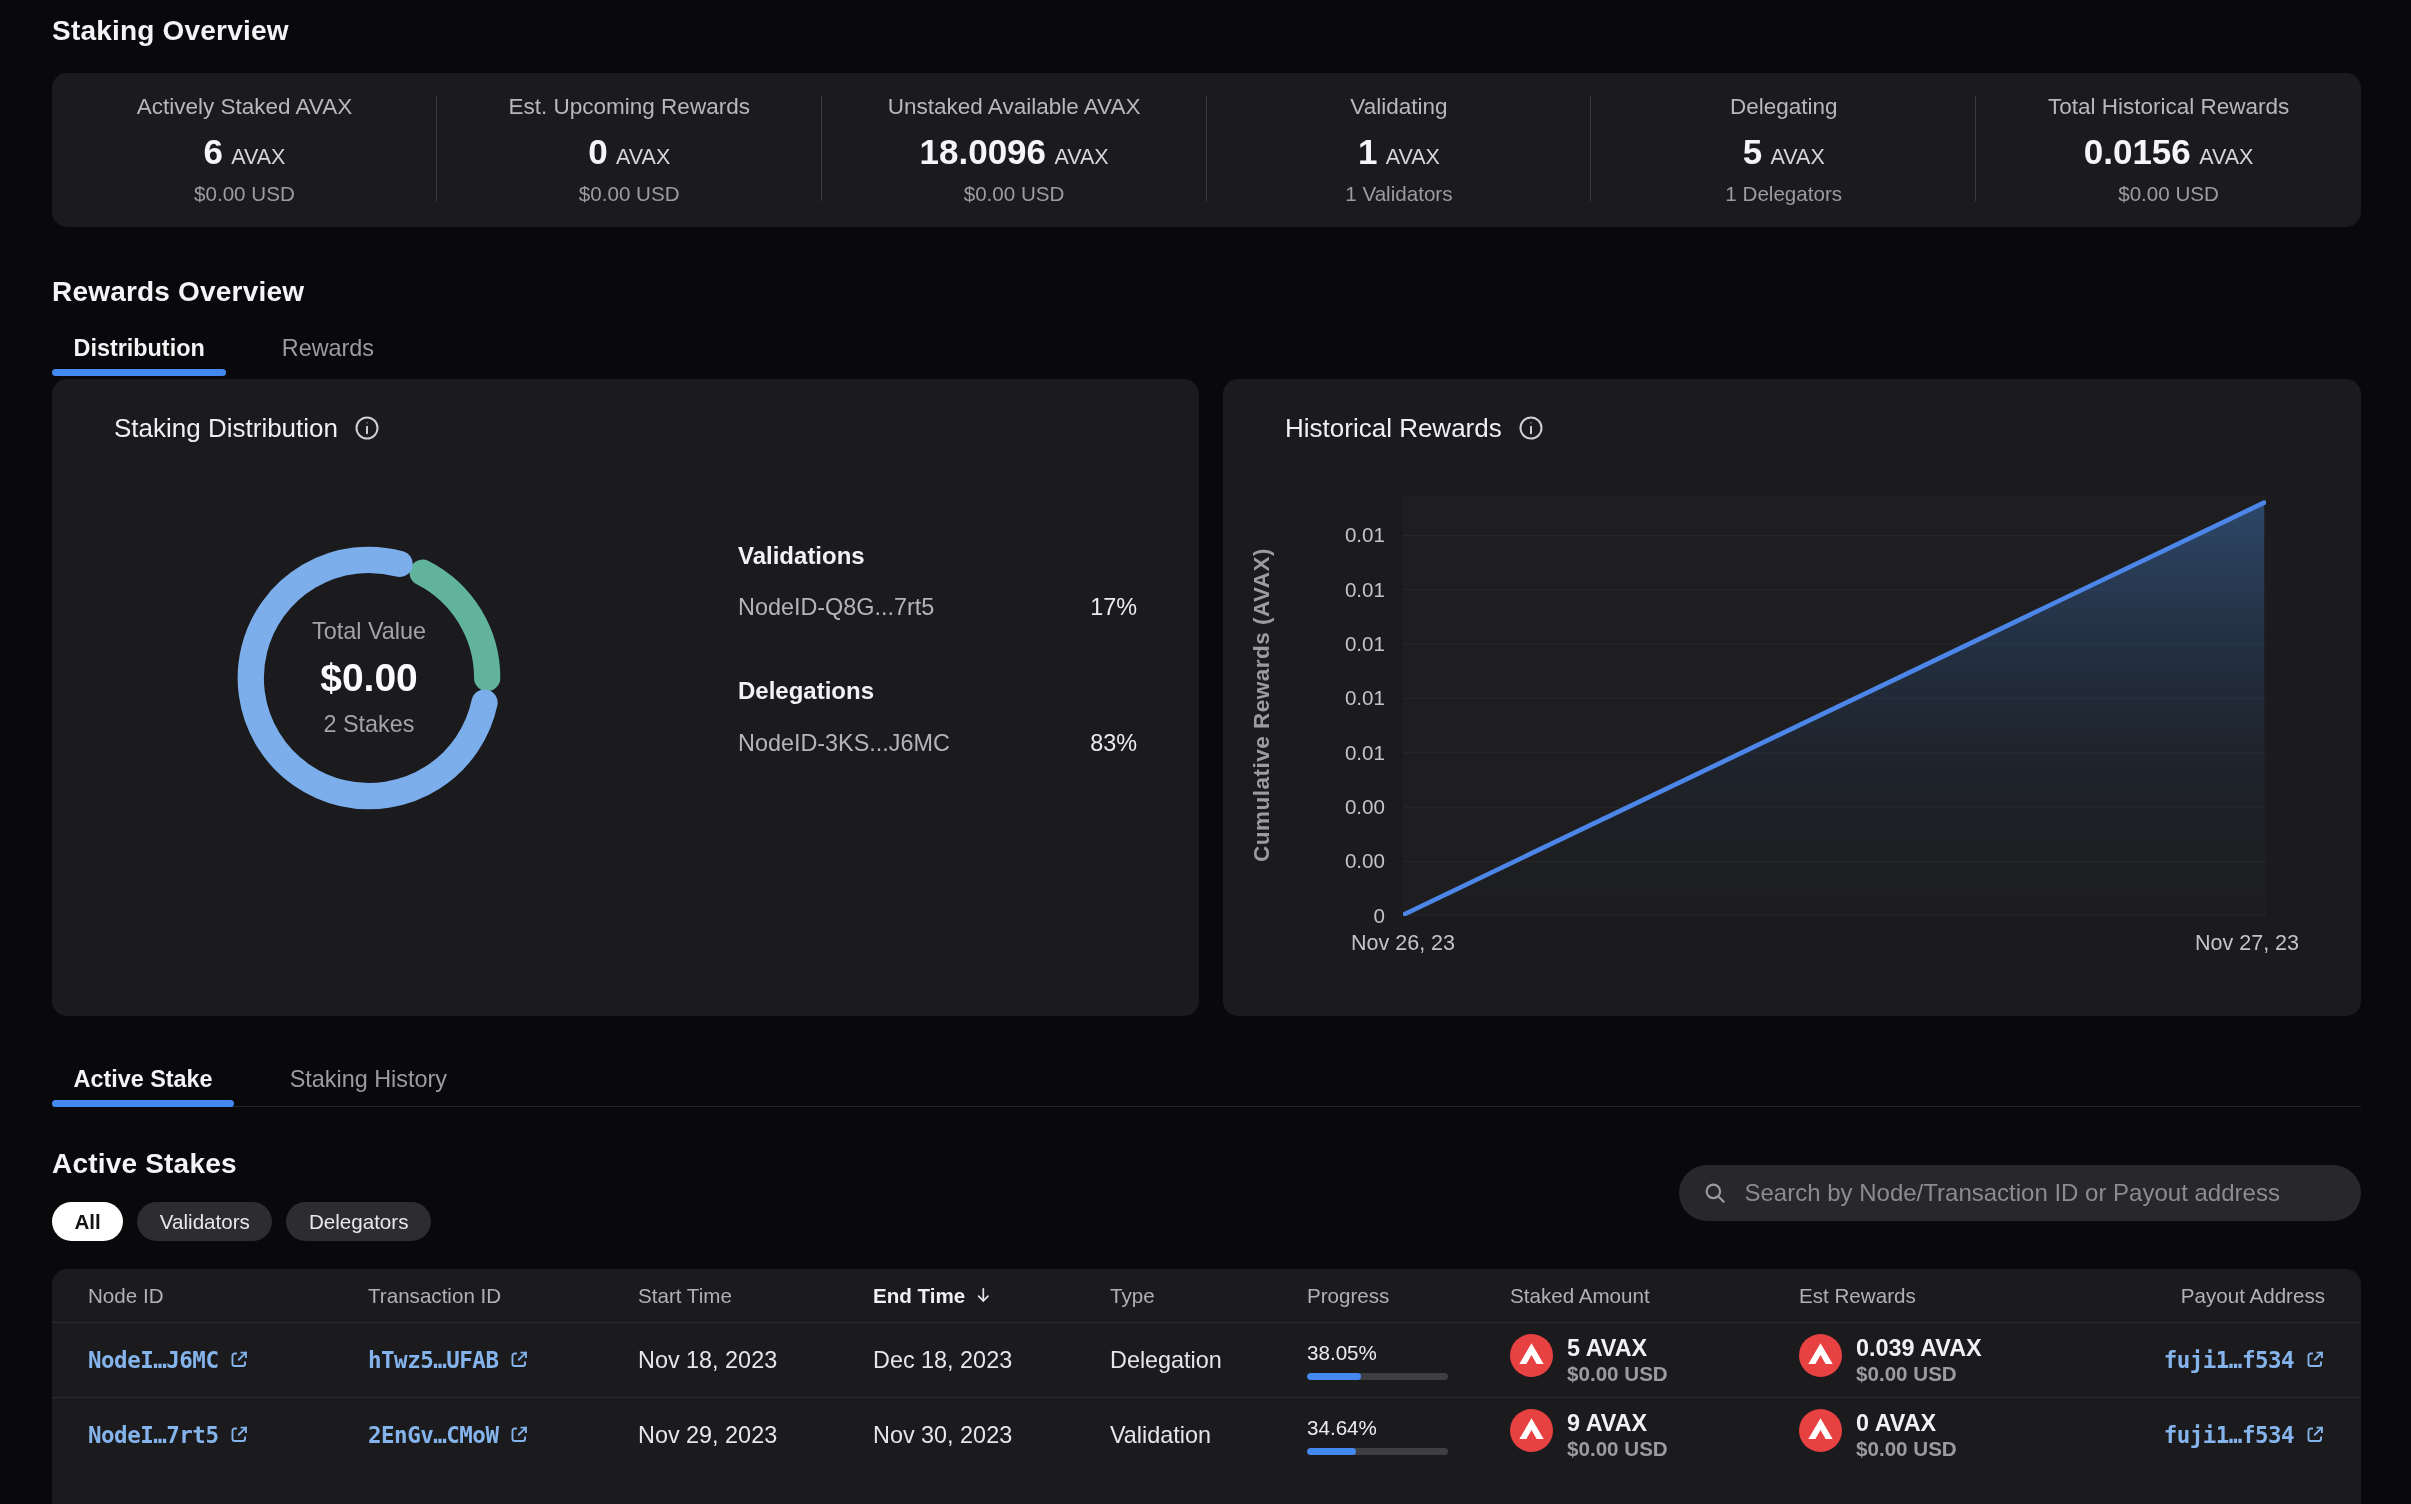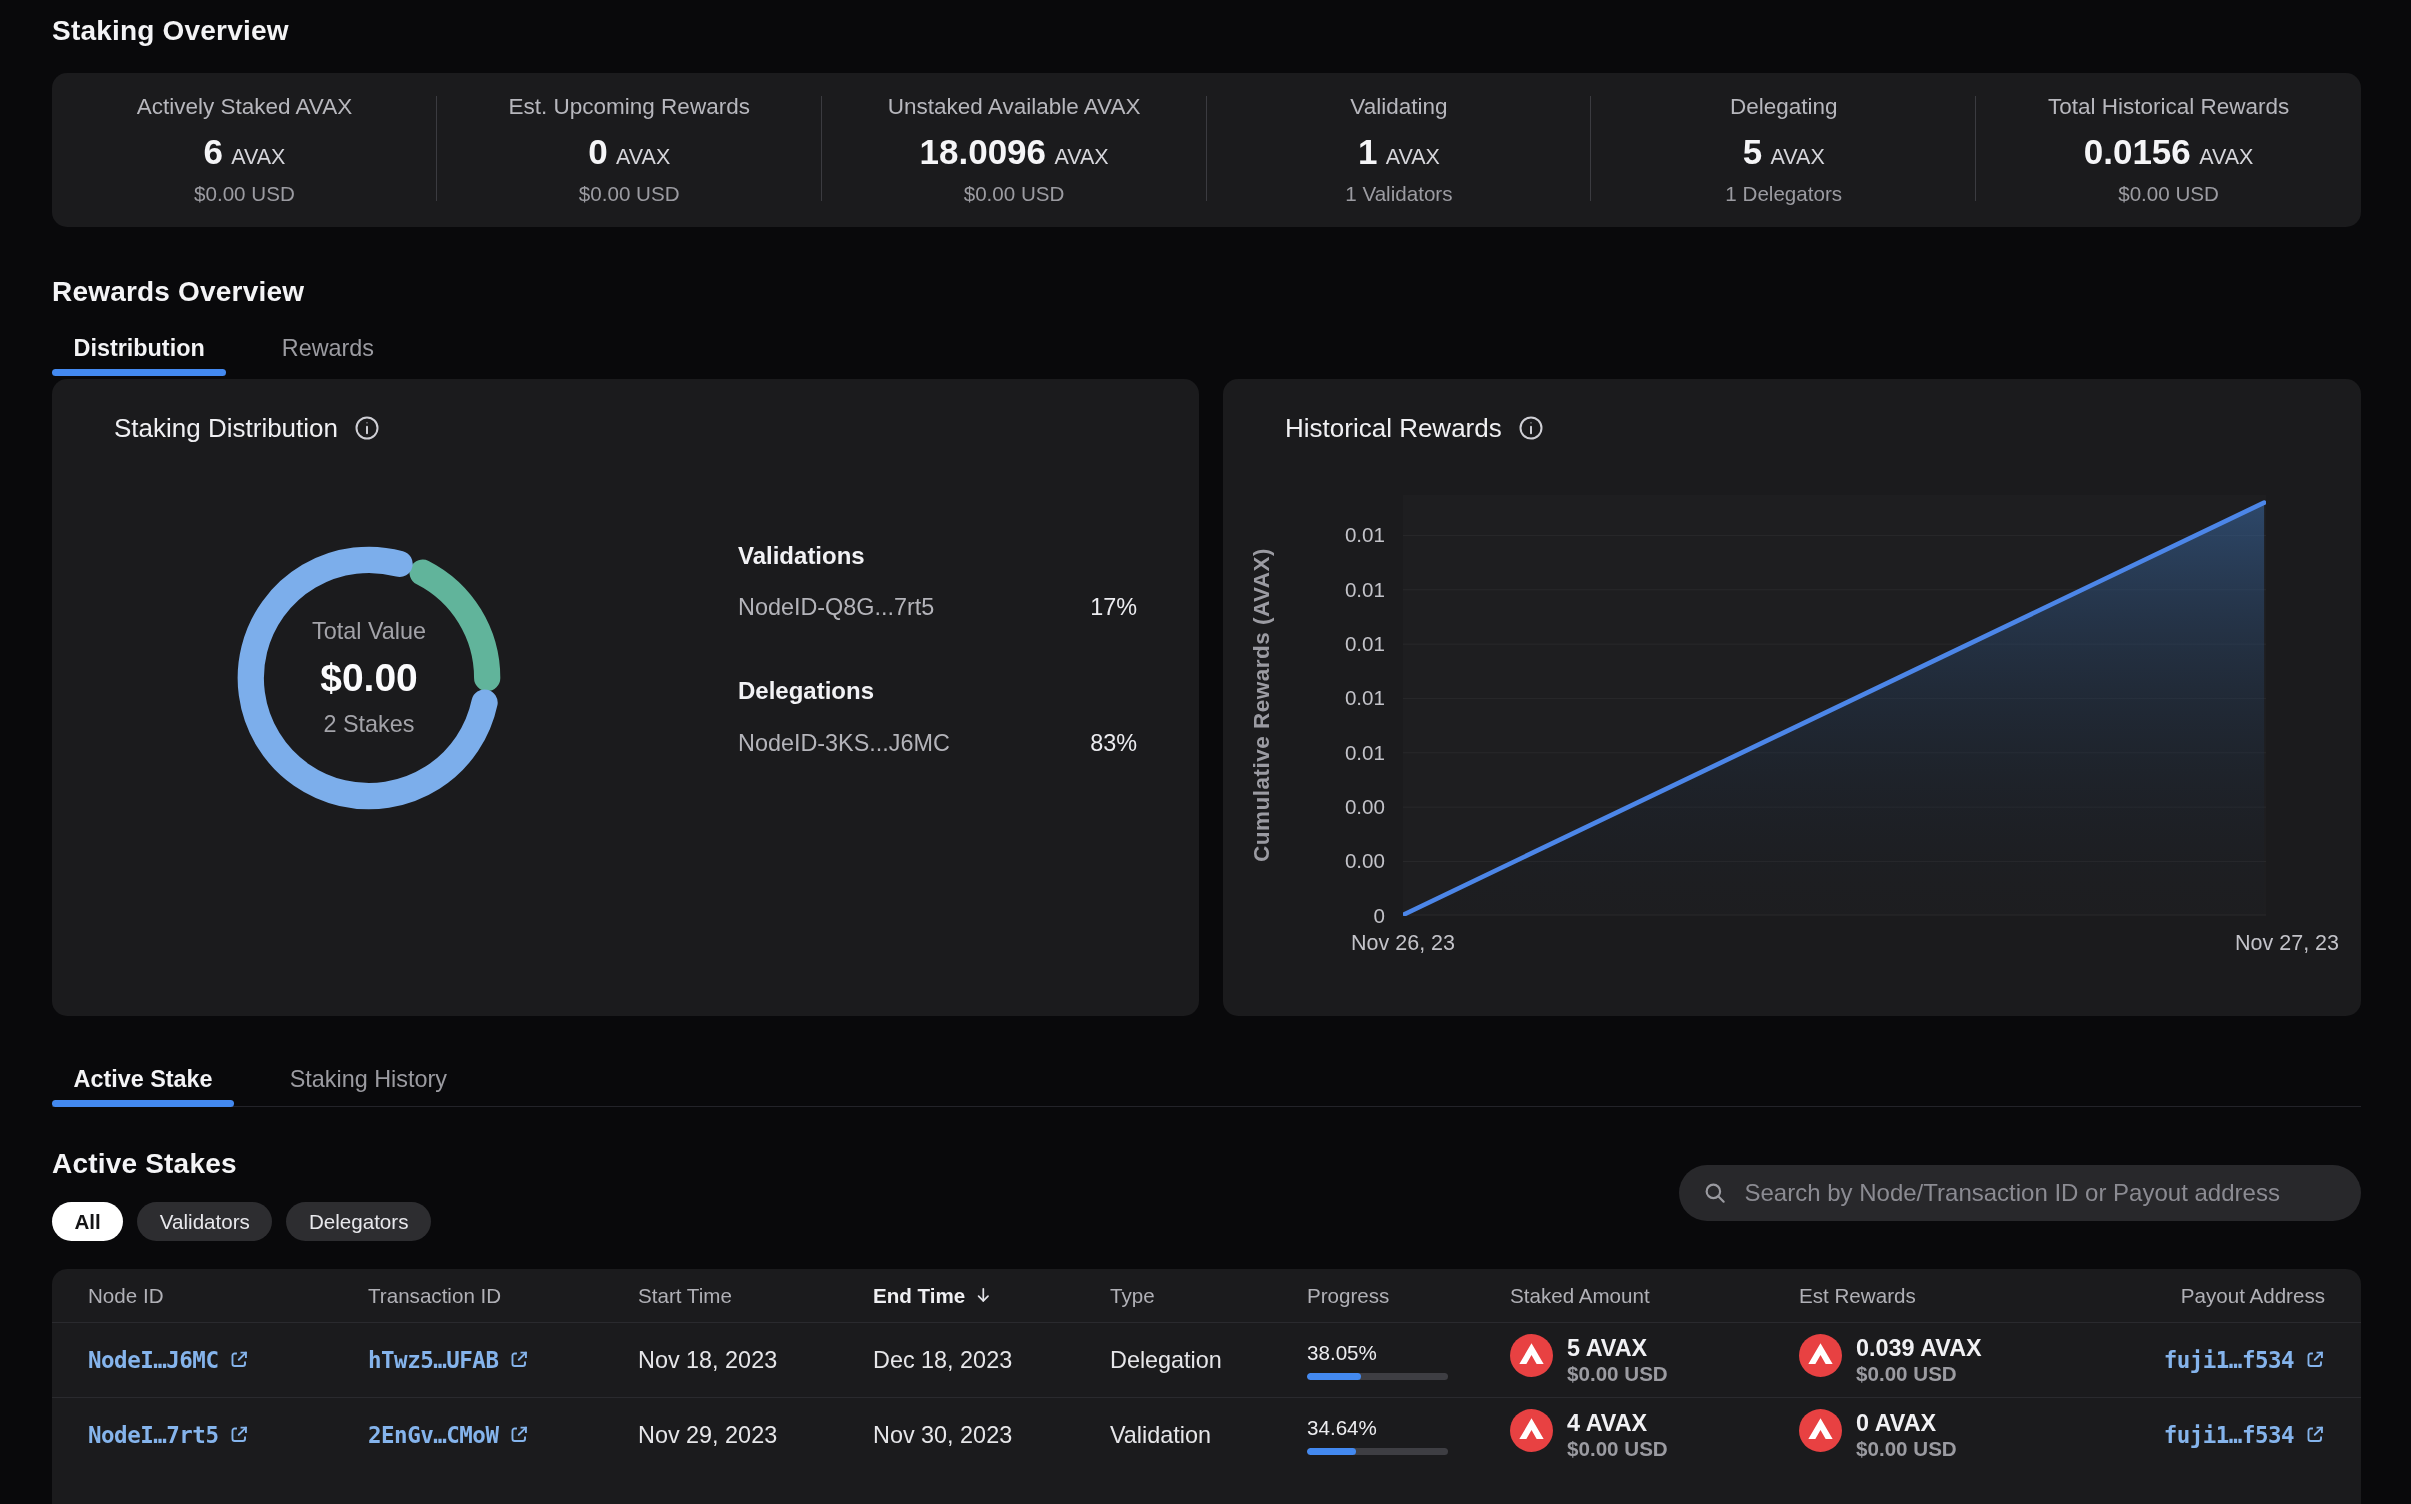--- a/index.html
+++ b/index.html
@@ -266,21 +266,21 @@
             <line x1="0" y1="333" x2="921" y2="333"></line>
             <line x1="0" y1="391" x2="921" y2="391"></line>
             <line x1="0" y1="448" x2="921" y2="448"></line>
           </g>
           <polygon points="2,447 919,8 919,447" fill="url(#areaFill)"></polygon>
           <line x1="2" y1="447" x2="919" y2="8" stroke="#4c86e8" stroke-width="5" stroke-linecap="round"></line>
         </svg>
       </div>
 
       <div class="xlabel" style="left:180px">Nov 26, 23</div>
-      <div class="xlabel" style="left:1064px">Nov 27, 23</div>
+      <div class="xlabel" style="left:1024px">Nov 27, 23</div>
     </div>
   </div>
 
   <div class="tabs2">
     <div class="tab active">Active Stake</div>
     <div class="tab">Staking History</div>
   </div>
 
   <div class="stakes-header">
     <h2 class="section-title">Active Stakes</h2>
@@ -400,21 +400,21 @@
         <div class="progress-track">
             <div class="progress-fill" style="width: 34.64%;"></div>
           </div>
       </div>
       <div class="amount-cell">
         <svg class="avax-icon" viewBox="0 0 46 46">
             <circle cx="23" cy="23" r="23" fill="#e84142"></circle>
             <path d="M23 10 L36 32 L28.5 32 L23 22.5 L17.5 32 L10 32 Z" fill="#ffffff"></path>
           </svg>
         <div>
-            <div class="amount-main">4 AVAX</div>
+            <div class="amount-main">9 AVAX</div>
             <div class="amount-usd">$0.00 USD</div>
           </div>
       </div>
       <div class="amount-cell">
         <svg class="avax-icon" viewBox="0 0 46 46">
             <circle cx="23" cy="23" r="23" fill="#e84142"></circle>
             <path d="M23 10 L36 32 L28.5 32 L23 22.5 L17.5 32 L10 32 Z" fill="#ffffff"></path>
           </svg>
         <div>
             <div class="amount-main">0 AVAX</div>

